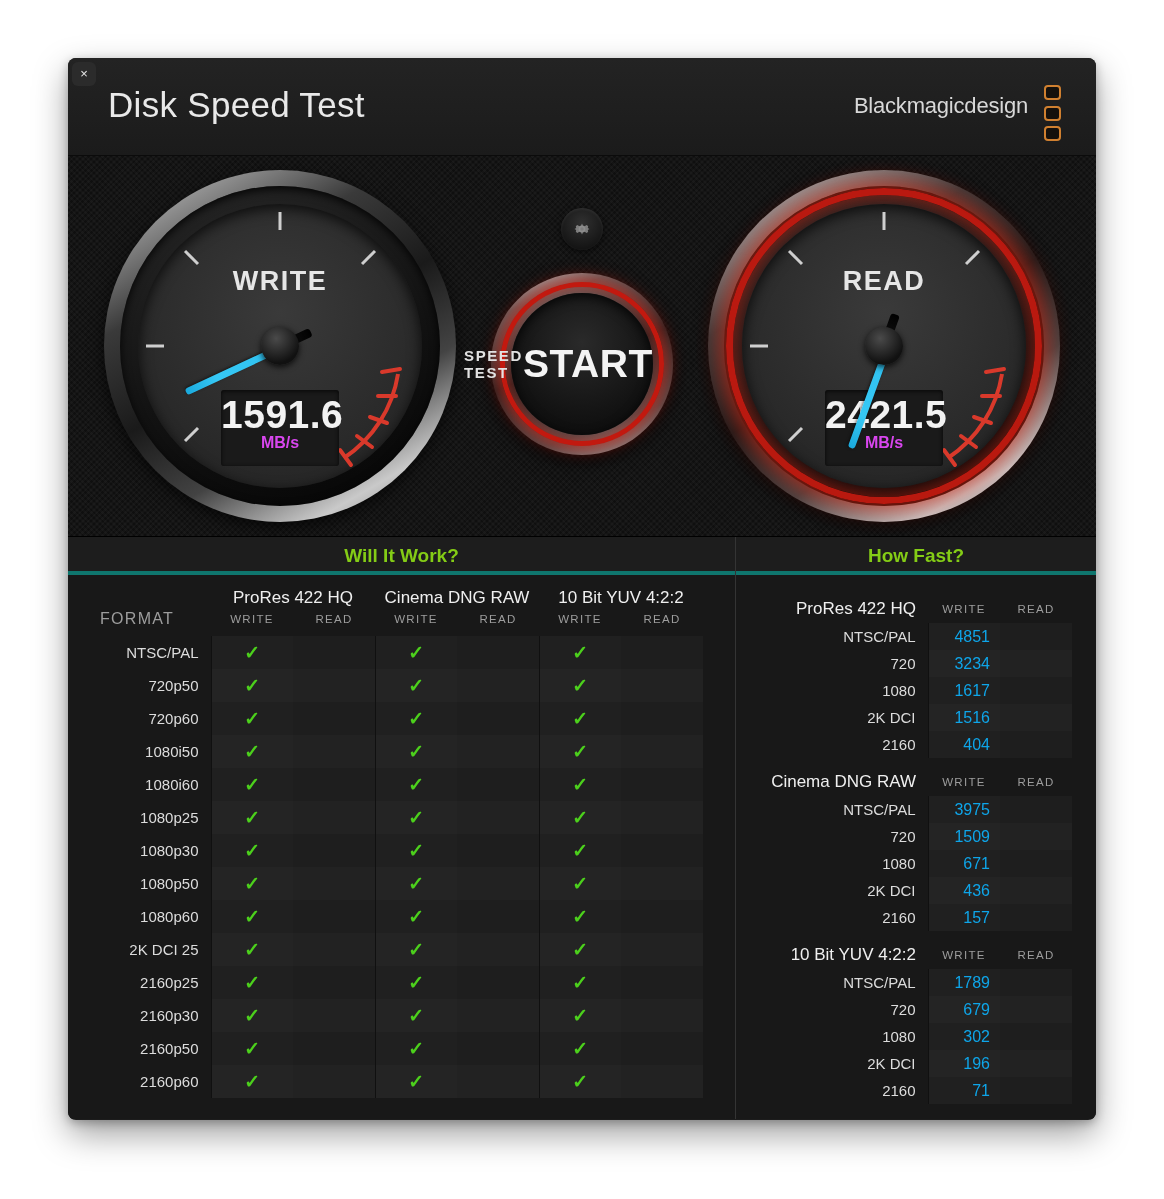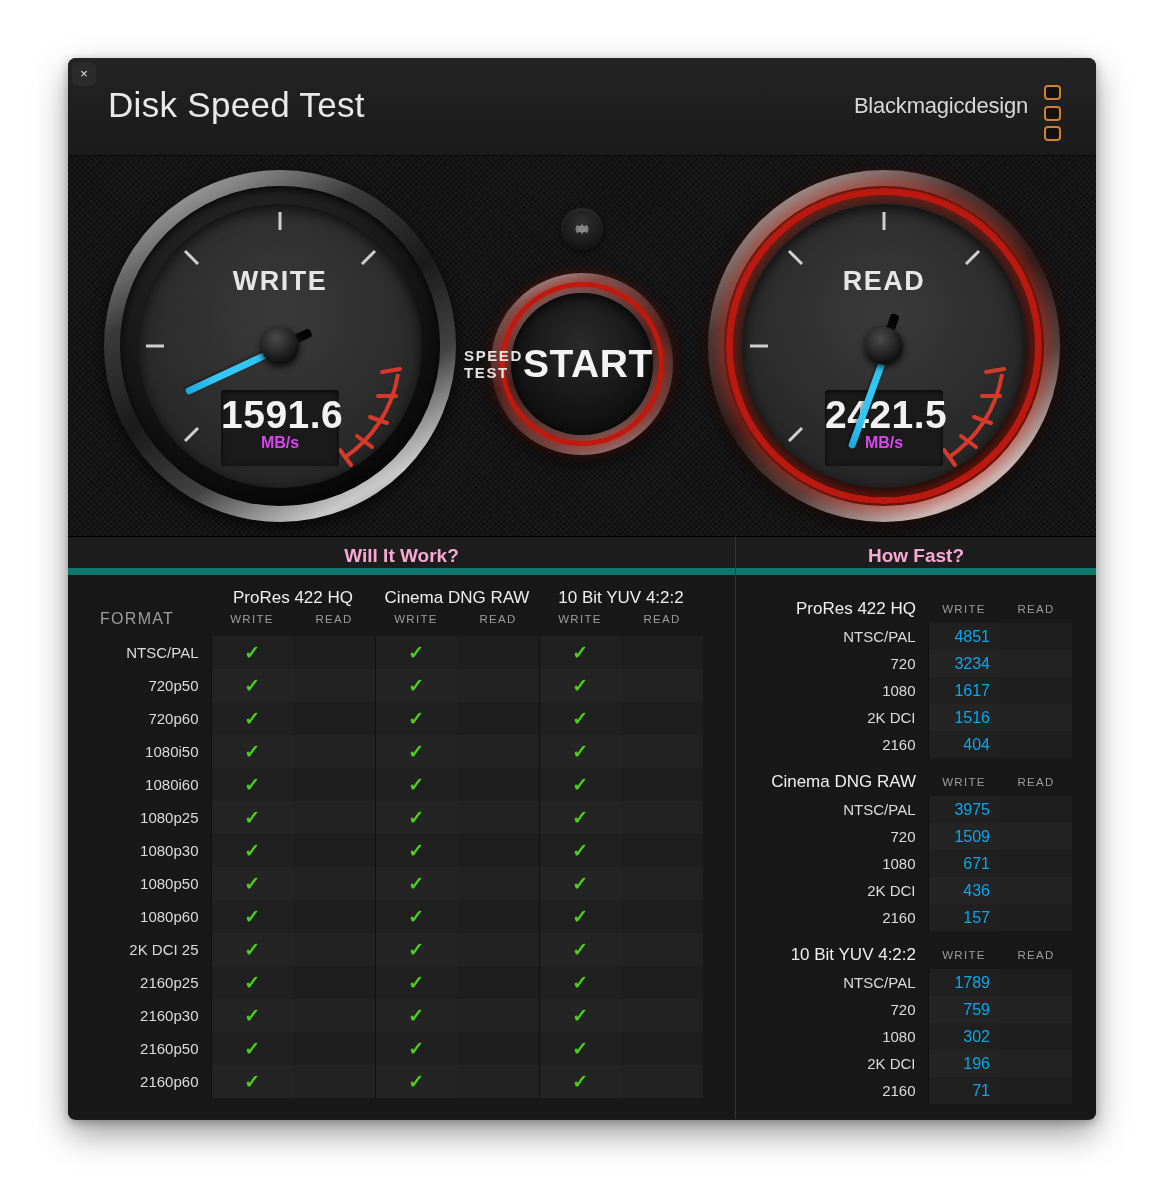--- a/index.html
+++ b/index.html
@@ -232,23 +232,23 @@
 
   
   .panels { position: relative; height: 582px; display: flex; background: #181818; }
   .panel-left  { width: 667px; position: relative; }
   .panel-right { flex: 1; position: relative; border-left: 1px solid #343434; }
 
   .panel-title {
     height: 38px; line-height: 38px;
     text-align: center;
     font-size: 19px; font-weight: 700;
-    color: #f9a8d4;
+    color: #84cc16;
     background: #1d1d1d;
-    border-bottom: 7px solid #0f766e;
+    border-bottom: 4px solid #0f766e;
   }
 
   
   .wiw { padding: 0 32px; }
   .wiw table { width: 100%; border-collapse: collapse; }
   .wiw th.grp {
     font-size: 17px; font-weight: 400; color: #efefef;
     padding: 13px 0 2px; text-align: center;
   }
   .wiw th.sub {
@@ -625,21 +625,21 @@
                 <td class="sub">WRITE</td>
                 <td class="sub">READ</td>
               </tr>
               <tr>
                 <td class="lbl">NTSC/PAL</td>
                 <td class="wv">1789</td>
                 <td class="rv"></td>
               </tr>
               <tr class="alt">
                 <td class="lbl">720</td>
-                <td class="wv">759</td>
+                <td class="wv">679</td>
                 <td class="rv"></td>
               </tr>
               <tr>
                 <td class="lbl">1080</td>
                 <td class="wv">302</td>
                 <td class="rv"></td>
               </tr>
               <tr class="alt">
                 <td class="lbl">2K DCI</td>
                 <td class="wv">196</td>

